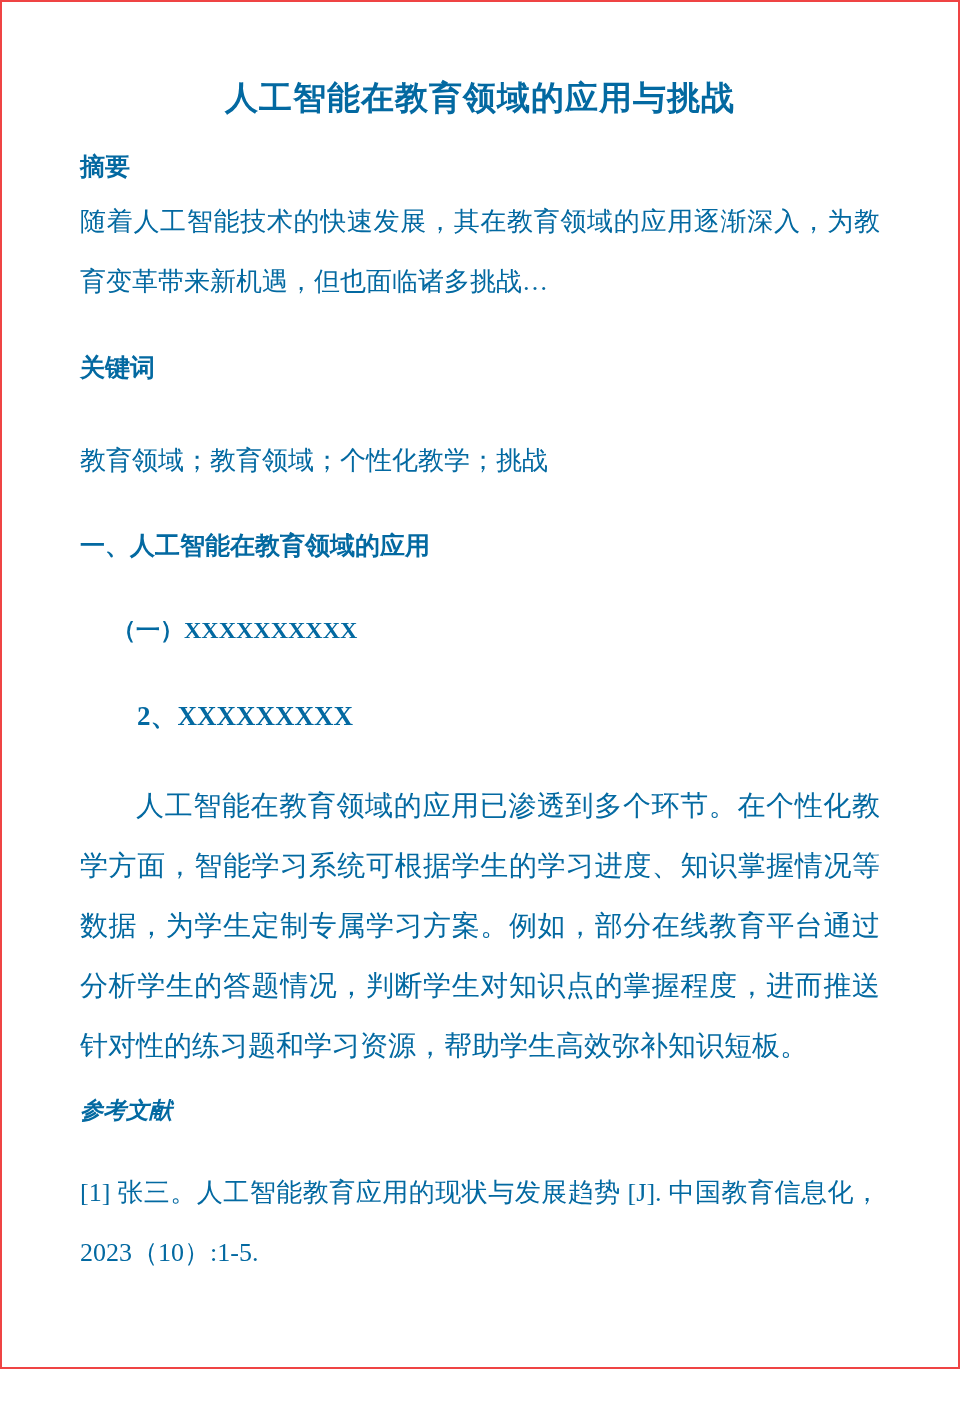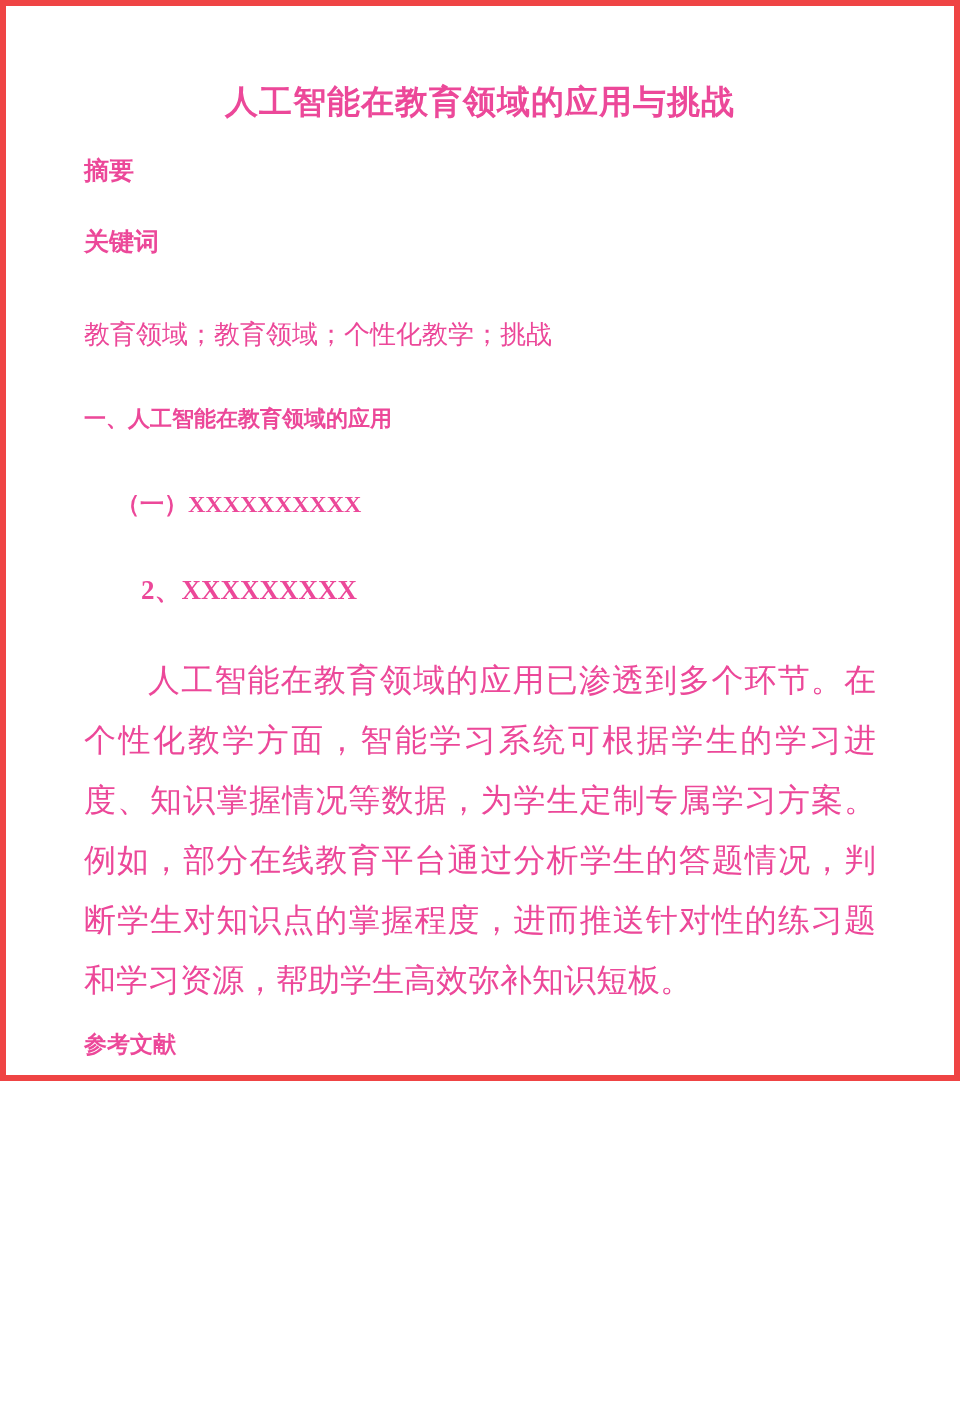--- a/index.html
+++ b/index.html
@@ -3,26 +3,26 @@
 <meta charset="utf-8">
 <style>
   html, body {
     margin: 0;
     padding: 0;
     background: #ffffff;
   }
   .page {
     position: relative;
     width: 960px;
-    height: 1081px;
+    height: 1369px;
     box-sizing: border-box;
     background: #ffffff;
-    border: 6px solid #ef4444;
+    border: 2px solid #ef4444;
     overflow: hidden;
-    color: #ec4899;
+    color: #0369a1;
   }
   .content {
     box-sizing: border-box;
     padding: 0 78px;
   }
   .doc-title {
     margin: 74px 0 0 0;
     text-align: center;
     font-family: "Liberation Sans", sans-serif;
     font-weight: bold;
@@ -59,83 +59,86 @@
     line-height: 32px;
   }
   .keywords-text {
     margin: 47px 0 0 0;
     font-family: "Liberation Serif", serif;
     font-size: 26px;
     line-height: 60px;
   }
   .section-heading {
     margin: 35px 0 0 0;
-    font-family: Liberation Serif, serif;
+    font-family: Liberation Sans, sans-serif;
     font-weight: bold;
-    font-size: 22px;
+    font-size: 25px;
     line-height: 38px;
   }
   .subsection-heading {
     margin: 48px 0 0 0;
     padding-left: 32px;
     font-family: "Liberation Serif", serif;
     font-size: 24px;
     line-height: 36px;
   }
   .subsubsection-heading {
     margin: 50px 0 0 0;
     padding-left: 57px;
     font-family: "Liberation Serif", serif;
     font-size: 27px;
     line-height: 36px;
   }
   .body-paragraph {
     margin: 42px 0 0 0;
     font-family: "Liberation Serif", serif;
-    font-size: 32px;
+    font-size: 28px;
     line-height: 60px;
     text-align: justify;
     text-indent: 2em;
   }
   .references-heading {
     margin: 19px 0 0 0;
     font-family: "Liberation Sans", sans-serif;
     font-weight: bold;
     font-size: 23px;
     line-height: 30px;
+    font-style: italic;
   }
   .reference-item {
     margin: 38px 0 0 0;
     font-family: "Liberation Serif", serif;
     font-size: 26px;
     line-height: 60px;
     text-align: justify;
   }
 </style>
 </head>
 <body>
 
 <div class="page">
   <div class="content">
 
     <h1 class="doc-title">人工智能在教育领域的应用与挑战</h1>
 
 
     <h2 class="abstract-heading">摘要</h2>
 
+    <p class="abstract-text">随着人工智能技术的快速发展，其在教育领域的应用逐渐深入，为教育变革带来新机遇，但也面临诸多挑战…</p>
 
     <h2 class="keywords-heading">关键词</h2>
 
     <p class="keywords-text">教育领域；教育领域；个性化教学；挑战</p>
 
     <h2 class="section-heading">一、人工智能在教育领域的应用</h2>
 
     <h3 class="subsection-heading">（一）XXXXXXXXXX</h3>
 
     <h4 class="subsubsection-heading">2、XXXXXXXXX</h4>
 
     <p class="body-paragraph">人工智能在教育领域的应用已渗透到多个环节。在个性化教学方面，智能学习系统可根据学生的学习进度、知识掌握情况等数据，为学生定制专属学习方案。例如，部分在线教育平台通过分析学生的答题情况，判断学生对知识点的掌握程度，进而推送针对性的练习题和学习资源，帮助学生高效弥补知识短板。</p>
 
     <h2 class="references-heading">参考文献</h2>
 
+    <p class="reference-item">[1] 张三。人工智能教育应用的现状与发展趋势 [J]. 中国教育信息化，2023（10）:1-5.</p>
 
   </div>
 </div>
 
 </body></html>

